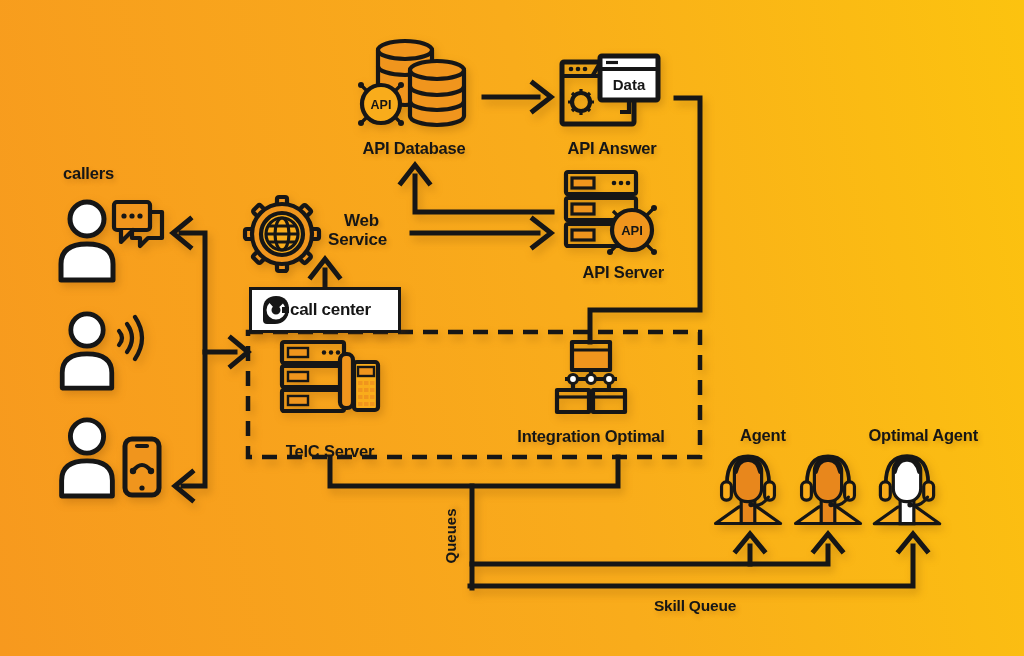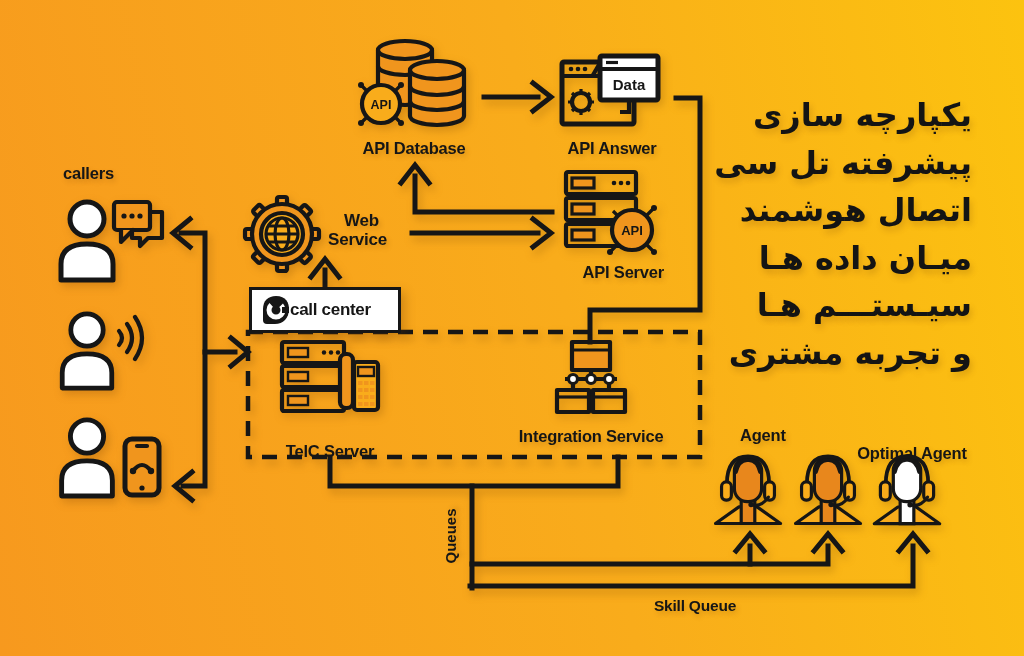--- a/index.html
+++ b/index.html
@@ -246,33 +246,25 @@
     <path class="st s3 fn" d="M21 10 H59"></path>
     <path class="st s4 fn" d="M40 30 V39 M14 39 H66 M22 42 V50 M58 42 V50"></path>
     <circle class="st s3 f-white" cx="22" cy="39" r="4.5"></circle>
     <circle class="st s3 f-white" cx="40" cy="39" r="4.5"></circle>
     <circle class="st s3 f-white" cx="58" cy="39" r="4.5"></circle>
     <rect class="st s4 rj fn" x="6" y="50" width="32" height="22"></rect>
     <path class="st s3 fn" d="M6 57 H38"></path>
     <rect class="st s4 rj fn" x="42" y="50" width="32" height="22"></rect>
     <path class="st s3 fn" d="M42 57 H74"></path>
   </svg>
-  <div class="lbl ctr" style="left:512px;top:427px;width:158px;">Integration Service</div>
-
-  <div class="heading">
-    <div>یکپارچه سازی</div>
-    <div>پیشرفته تل سی</div>
-    <div>اتصال هوشمند</div>
-    <div>میـان داده هـا</div>
-    <div>سیـستـــم هـا</div>
-    <div>و تجربه مشتری</div>
-  </div>
+  <div class="lbl ctr" style="left:512px;top:427px;width:158px;">Integration Optimal</div>
+
 
   <div class="lbl ctr" style="left:740px;top:426px;">Agent</div>
-  <div class="lbl ctr" style="left:846px;top:444px;width:132px;">Optimal Agent</div>
+  <div class="lbl ctr" style="left:846px;top:426px;width:132px;text-align:right;">Optimal Agent</div>
 
   <svg class="abs icon" style="left:714px;top:450px;" width="68" height="76" viewBox="0 0 90 100">
     <path class="st s4 rj f-bg" d="M2 97 L33 75 H57 L88 97 Z"></path>
     <path class="st s4 f-face" d="M36 60 H54 V97 H36 Z"></path>
     <rect class="st s4 f-face" x="27" y="10" width="36" height="58" rx="17"></rect>
     <path class="st s5 rj fn" d="M29 29 Q33 12 45 13 Q57 12 61 29"></path>
     <path class="st s5 rj fn" d="M17 45 Q17 8 45 8 Q73 8 73 45"></path>
     <rect class="st s4 rj f-bg" x="10" y="42" width="13" height="24" rx="6"></rect>
     <rect class="st s4 rj f-bg" x="67" y="42" width="13" height="24" rx="6"></rect>
     <path class="st s4 rj fn" d="M72 62 Q62 76 50 72"></path>

